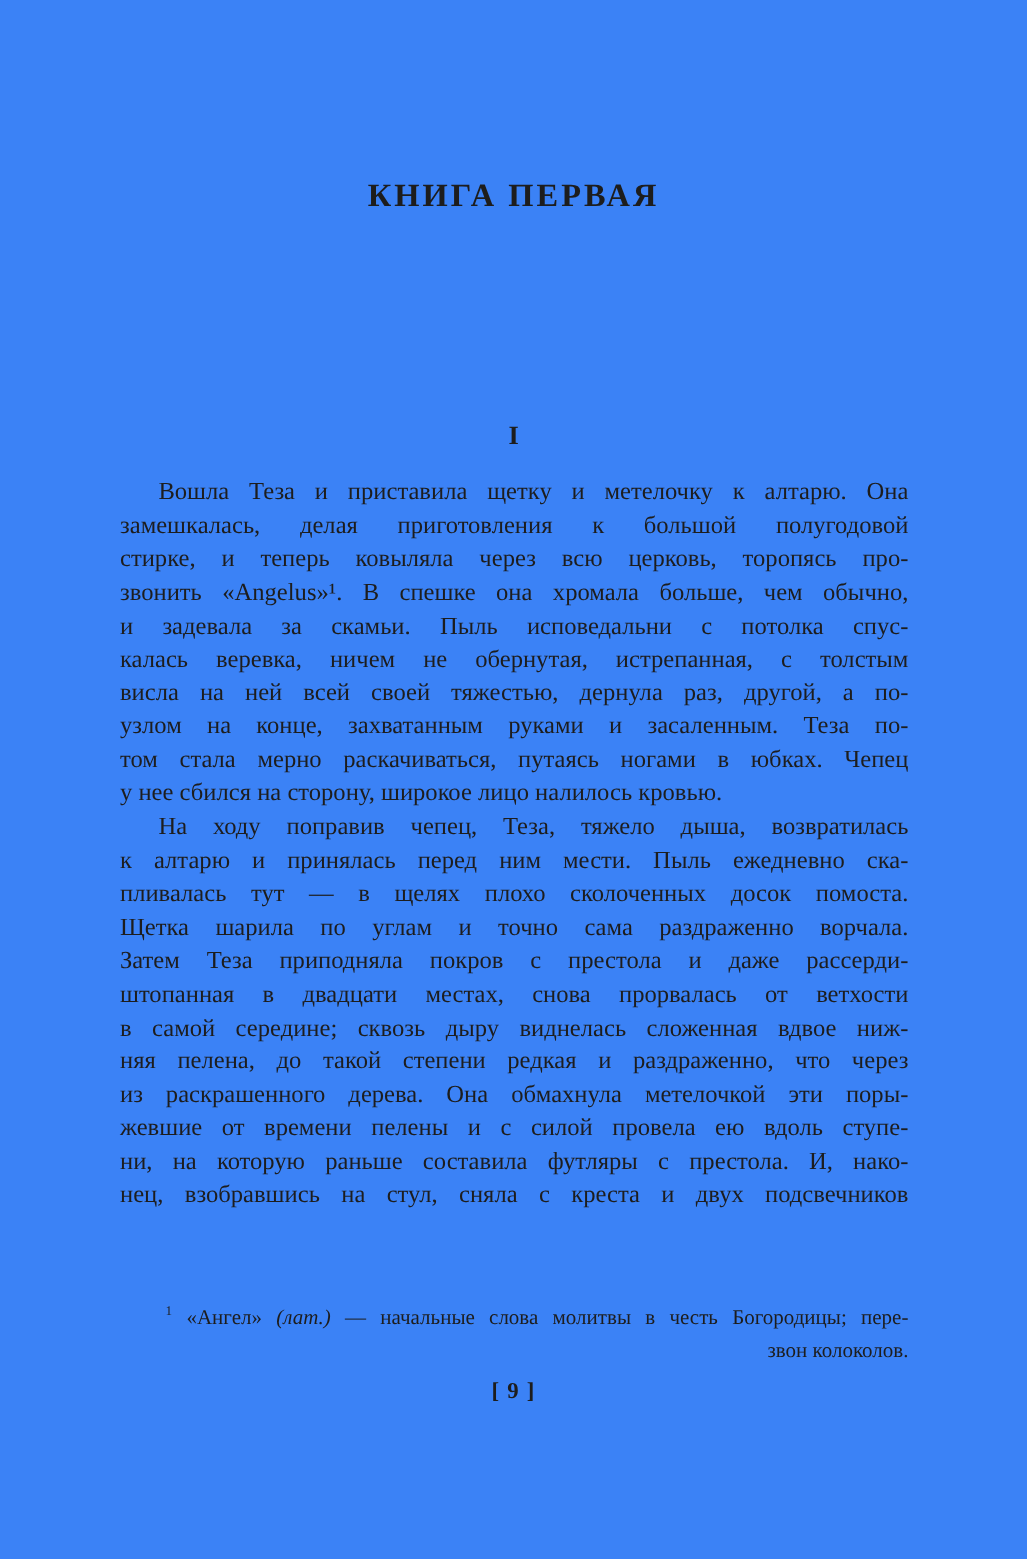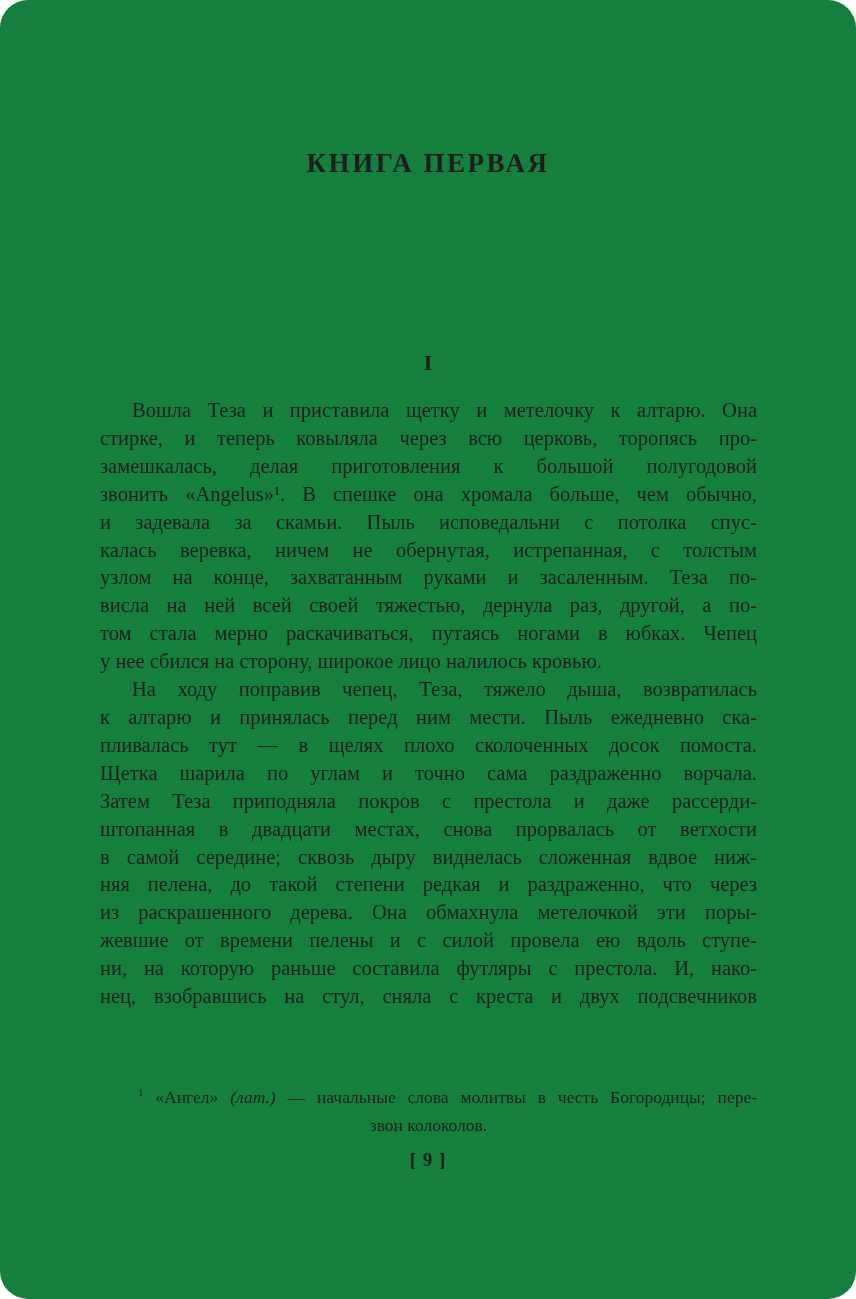--- a/index.html
+++ b/index.html
@@ -7,22 +7,21 @@
   body {
     background: #fdfdfc;
     font-family: "Liberation Serif", "DejaVu Serif", serif;
     color: #1d1d1d;
     position: relative;
     overflow: hidden;
   }
   .page {
     position: absolute;
     inset: 0;
-    background: #15803d;
-    border-radius: 28px;
+    background: #3b82f6;
   }
   .heading {
     position: absolute;
     top: 149px;
     left: 0;
     width: 100%;
     text-align: center;
     font-size: 27px;
     font-weight: bold;
     letter-spacing: 2.5px;
@@ -59,21 +58,21 @@
     left: 100px;
     width: 657px;
     font-size: 17.5px;
     line-height: 28px;
   }
   .fline.f1 {
     text-indent: 38px;
     text-align: justify;
     text-align-last: justify;
   }
-  .fline.f2 { text-align: center; }
+  .fline.f2 { text-align: right; }
   .footnote sup {
     font-size: 11px;
     vertical-align: super;
     line-height: 0;
   }
   .footnote em { font-style: italic; }
   .folio {
     position: absolute;
     top: 1149px;
     left: 0;
@@ -90,27 +89,27 @@
 <div class="page">
 
   <h1 class="heading">КНИГА ПЕРВАЯ</h1>
 
   <div class="chapter">I</div>
 
   <div class="body-text">
     <p class="para">
       </p>
       <div class="line first">Вошла Теза и приставила щетку и метелочку к алтарю. Она</div>
+      <div class="line">замешкалась, делая приготовления к большой полугодовой</div>
       <div class="line">стирке, и теперь ковыляла через всю церковь, торопясь про-</div>
-      <div class="line">замешкалась, делая приготовления к большой полугодовой</div>
       <div class="line">звонить «Angelus»¹. В спешке она хромала больше, чем обычно,</div>
       <div class="line">и задевала за скамьи. Пыль исповедальни с потолка спус-</div>
       <div class="line">калась веревка, ничем не обернутая, истрепанная, с толстым</div>
+      <div class="line">висла на ней всей своей тяжестью, дернула раз, другой, а по-</div>
       <div class="line">узлом на конце, захватанным руками и засаленным. Теза по-</div>
-      <div class="line">висла на ней всей своей тяжестью, дернула раз, другой, а по-</div>
       <div class="line">том стала мерно раскачиваться, путаясь ногами в юбках. Чепец</div>
       <div class="line end">у нее сбился на сторону, широкое лицо налилось кровью.</div>
     <p></p>
     <p class="para">
       </p>
       <div class="line first">На ходу поправив чепец, Теза, тяжело дыша, возвратилась</div>
       <div class="line">к алтарю и принялась перед ним мести. Пыль ежедневно ска-</div>
       <div class="line">пливалась тут — в щелях плохо сколоченных досок помоста.</div>
       <div class="line">Щетка шарила по углам и точно сама раздраженно ворчала.</div>
       <div class="line">Затем Теза приподняла покров с престола и даже рассерди-</div>

